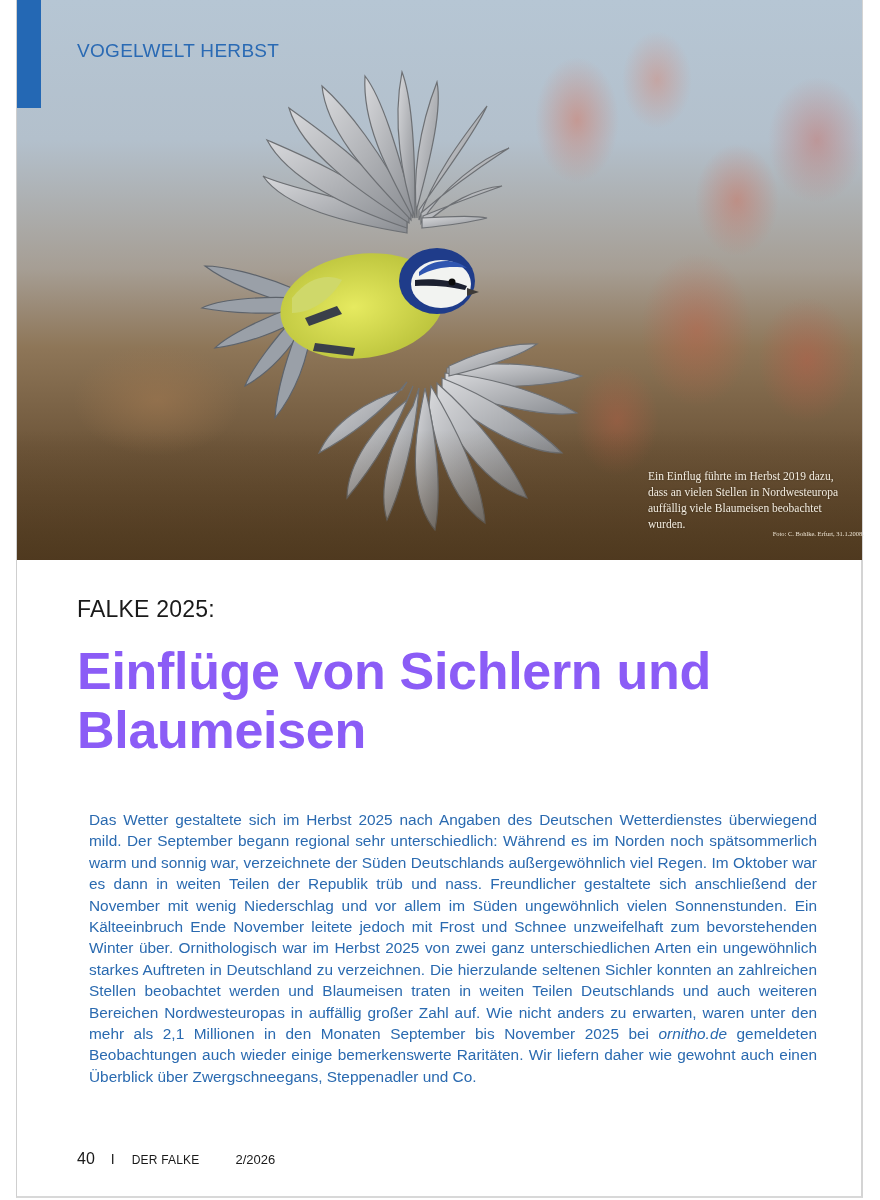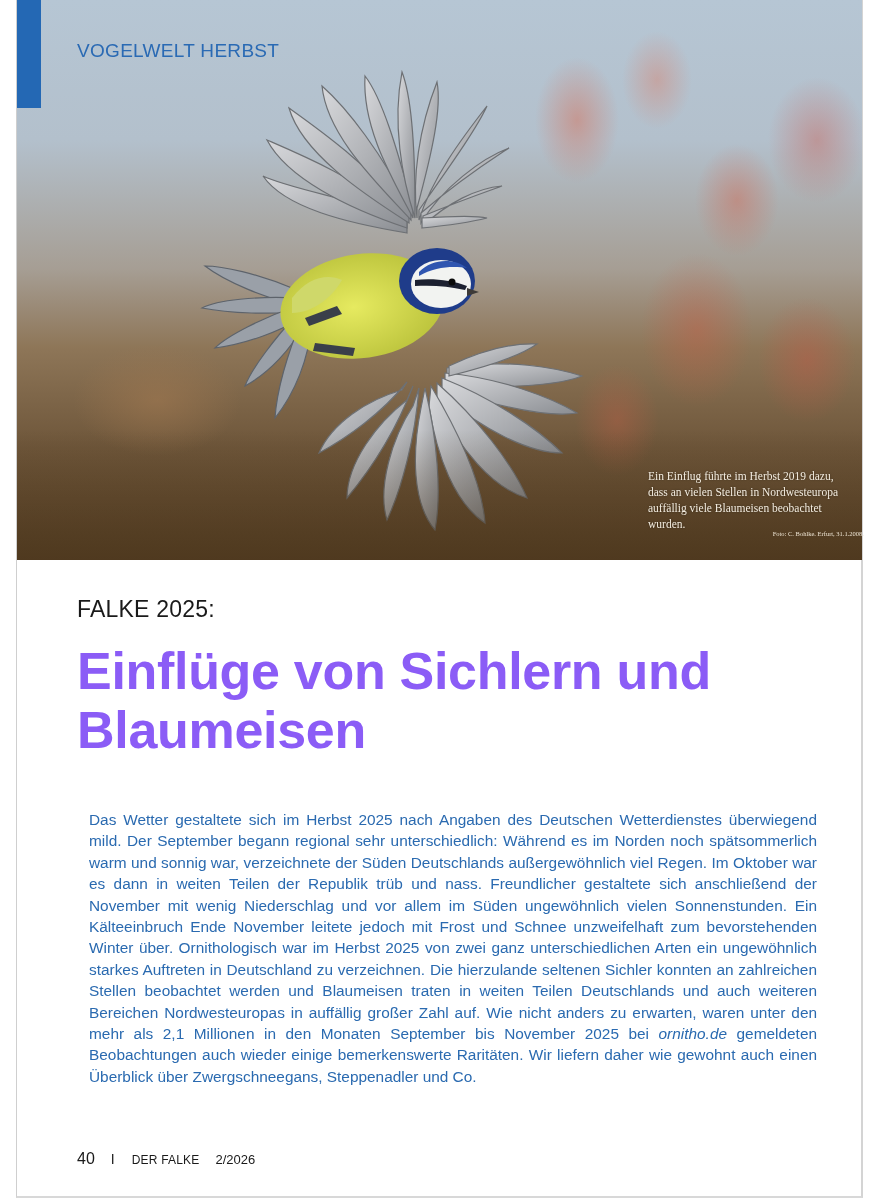--- a/index.html
+++ b/index.html
@@ -64,21 +64,21 @@
     }
     .lead em { font-style: italic; }
     
     .folio {
       position: absolute; left: 77px; top: 1150px; display: flex; align-items: baseline; gap: 8px;
       color: #1a1a1a;
     }
     .folio .num { font-size: 16px; }
     .folio .sep { font-size: 14px; margin: 0 9px 0 8px; }
     .folio .mag { font-size: 12px; letter-spacing: 0.2px; text-align: right; }
-    .folio .issue { font-size: 13px; margin-left: 8px; }
+    .folio .issue { font-size: 13px; margin-left: 28px; }
   </style>
 </head>
 <body>
 
 <div class="page"></div>
 
 <div class="photo">
   <svg class="bird" viewBox="0 0 400 470" xmlns="http://www.w3.org/2000/svg">
     <defs>
       <linearGradient id="feather" x1="0" y1="0" x2="1" y2="1">

